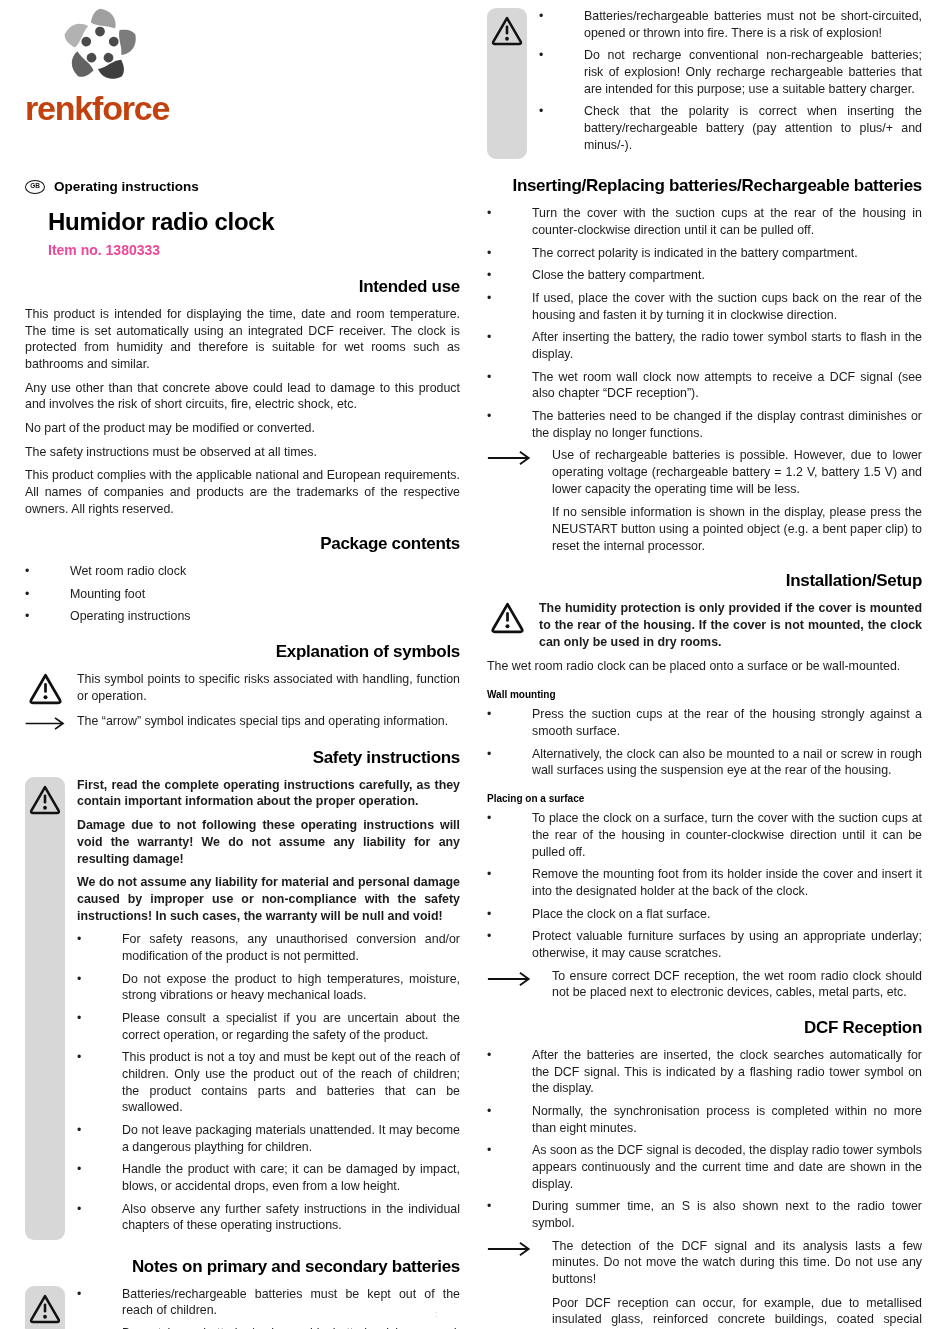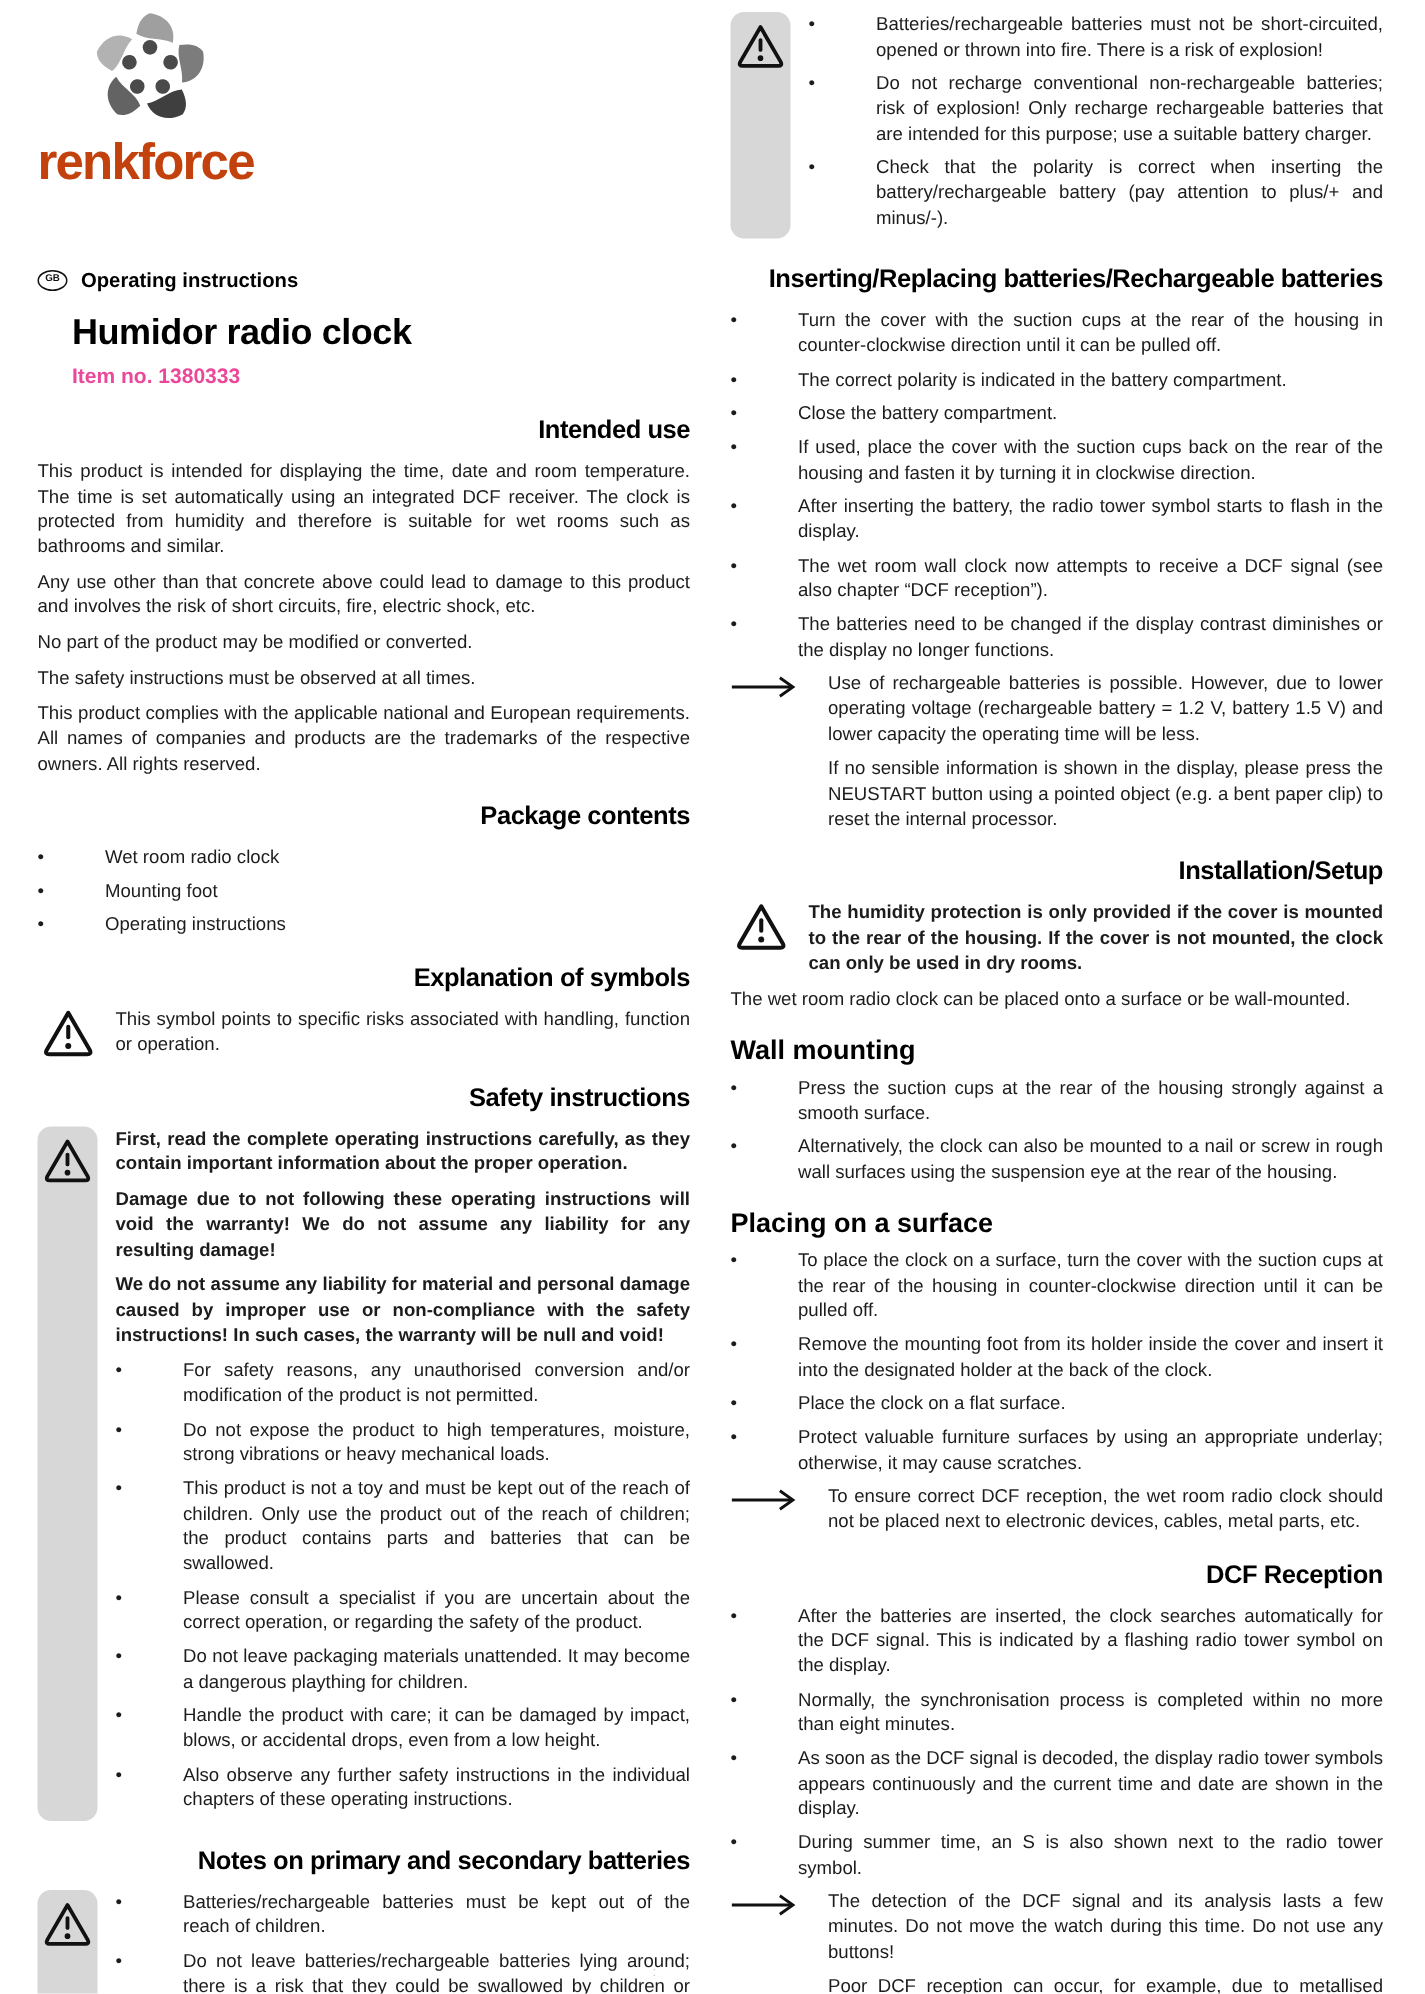--- a/index.html
+++ b/index.html
@@ -20,21 +20,21 @@
     flex:none;width:18px;height:12px;border:1.3px solid #111;border-radius:50%;
     display:flex;align-items:center;justify-content:center;
     font-size:6.5px;font-weight:bold;color:#111;letter-spacing:0;
   }
   .doc-type{font-size:13.5px;font-weight:bold;margin-left:9px;color:#000;}
   .doc-title{font-size:24px;font-weight:bold;color:#000;margin:10px 0 3px 23px;letter-spacing:-0.3px;}
   .item-no{font-size:14px;font-weight:bold;color:#ec4899;margin:0 0 0 23px;}
 
   
   .sec{font-size:17px;font-weight:bold;color:#000;letter-spacing:-0.3px;margin:16px 0 7px;text-align:right;}
-  .sub{font-size:18px;font-weight:bold;color:#000;margin:13px 0 5px;}
+  .sub{font-size:10px;font-weight:bold;color:#000;margin:13px 0 5px;}
 
   
   p{margin:0 0 7px;text-align:justify;}
   p.b{font-weight:bold;}
   .last{margin-bottom:0;}
 
   
   .li{display:flex;margin:0 0 6px;gap:31px;}
   .li .dot{flex:none;width:14px;}
   .li .dot::before{content:"\2022";}
@@ -138,20 +138,28 @@
 
   <div class="sec">Explanation of symbols</div>
   <div class="symrow">
     <div class="symicon">
       <svg class="tri" width="37" height="33" viewBox="0 0 100 92">
           <use href="#warn-tri"></use>
         </svg>
     </div>
     <div class="symtext">This symbol points to specific risks associated with handling, function or operation.</div>
   </div>
+  <div class="symrow">
+    <div class="symicon">
+      <svg width="40" height="15" viewBox="0 0 60 22" style="margin-top:2px">
+          <use href="#tip-arrow"></use>
+        </svg>
+    </div>
+    <div class="symtext">The “arrow” symbol indicates special tips and operating information.</div>
+  </div>
 
   <div class="sec">Safety instructions</div>
   <div class="warnrow">
     <div class="graybar">
       <svg class="tri" width="34" height="31" viewBox="0 0 100 92">
           <use href="#warn-tri"></use>
         </svg>
     </div>
     <div class="warncontent">
       <p class="b">First, read the complete operating instructions carefully, as they contain important information about the proper operation.</p>
@@ -160,25 +168,25 @@
       <div class="li">
           <span class="dot"></span>
           <span class="txt">For safety reasons, any unauthorised conversion and/or modification of the product is not permitted.</span>
         </div>
       <div class="li">
           <span class="dot"></span>
           <span class="txt">Do not expose the product to high temperatures, moisture, strong vibrations or heavy mechanical loads.</span>
         </div>
       <div class="li">
           <span class="dot"></span>
+          <span class="txt">Please consult a specialist if you are uncertain about the correct operation, or regarding the safety of the product.</span>
+        </div>
+      <div class="li">
+          <span class="dot"></span>
           <span class="txt">This product is not a toy and must be kept out of the reach of children. Only use the product out of the reach of children; the product contains parts and batteries that can be swallowed.</span>
-        </div>
-      <div class="li">
-          <span class="dot"></span>
-          <span class="txt">Please consult a specialist if you are uncertain about the correct operation, or regarding the safety of the product.</span>
         </div>
       <div class="li">
           <span class="dot"></span>
           <span class="txt">Do not leave packaging materials unattended. It may become a dangerous plaything for children.</span>
         </div>
       <div class="li">
           <span class="dot"></span>
           <span class="txt">Handle the product with care; it can be damaged by impact, blows, or accidental drops, even from a low height.</span>
         </div>
       <div class="li last">

